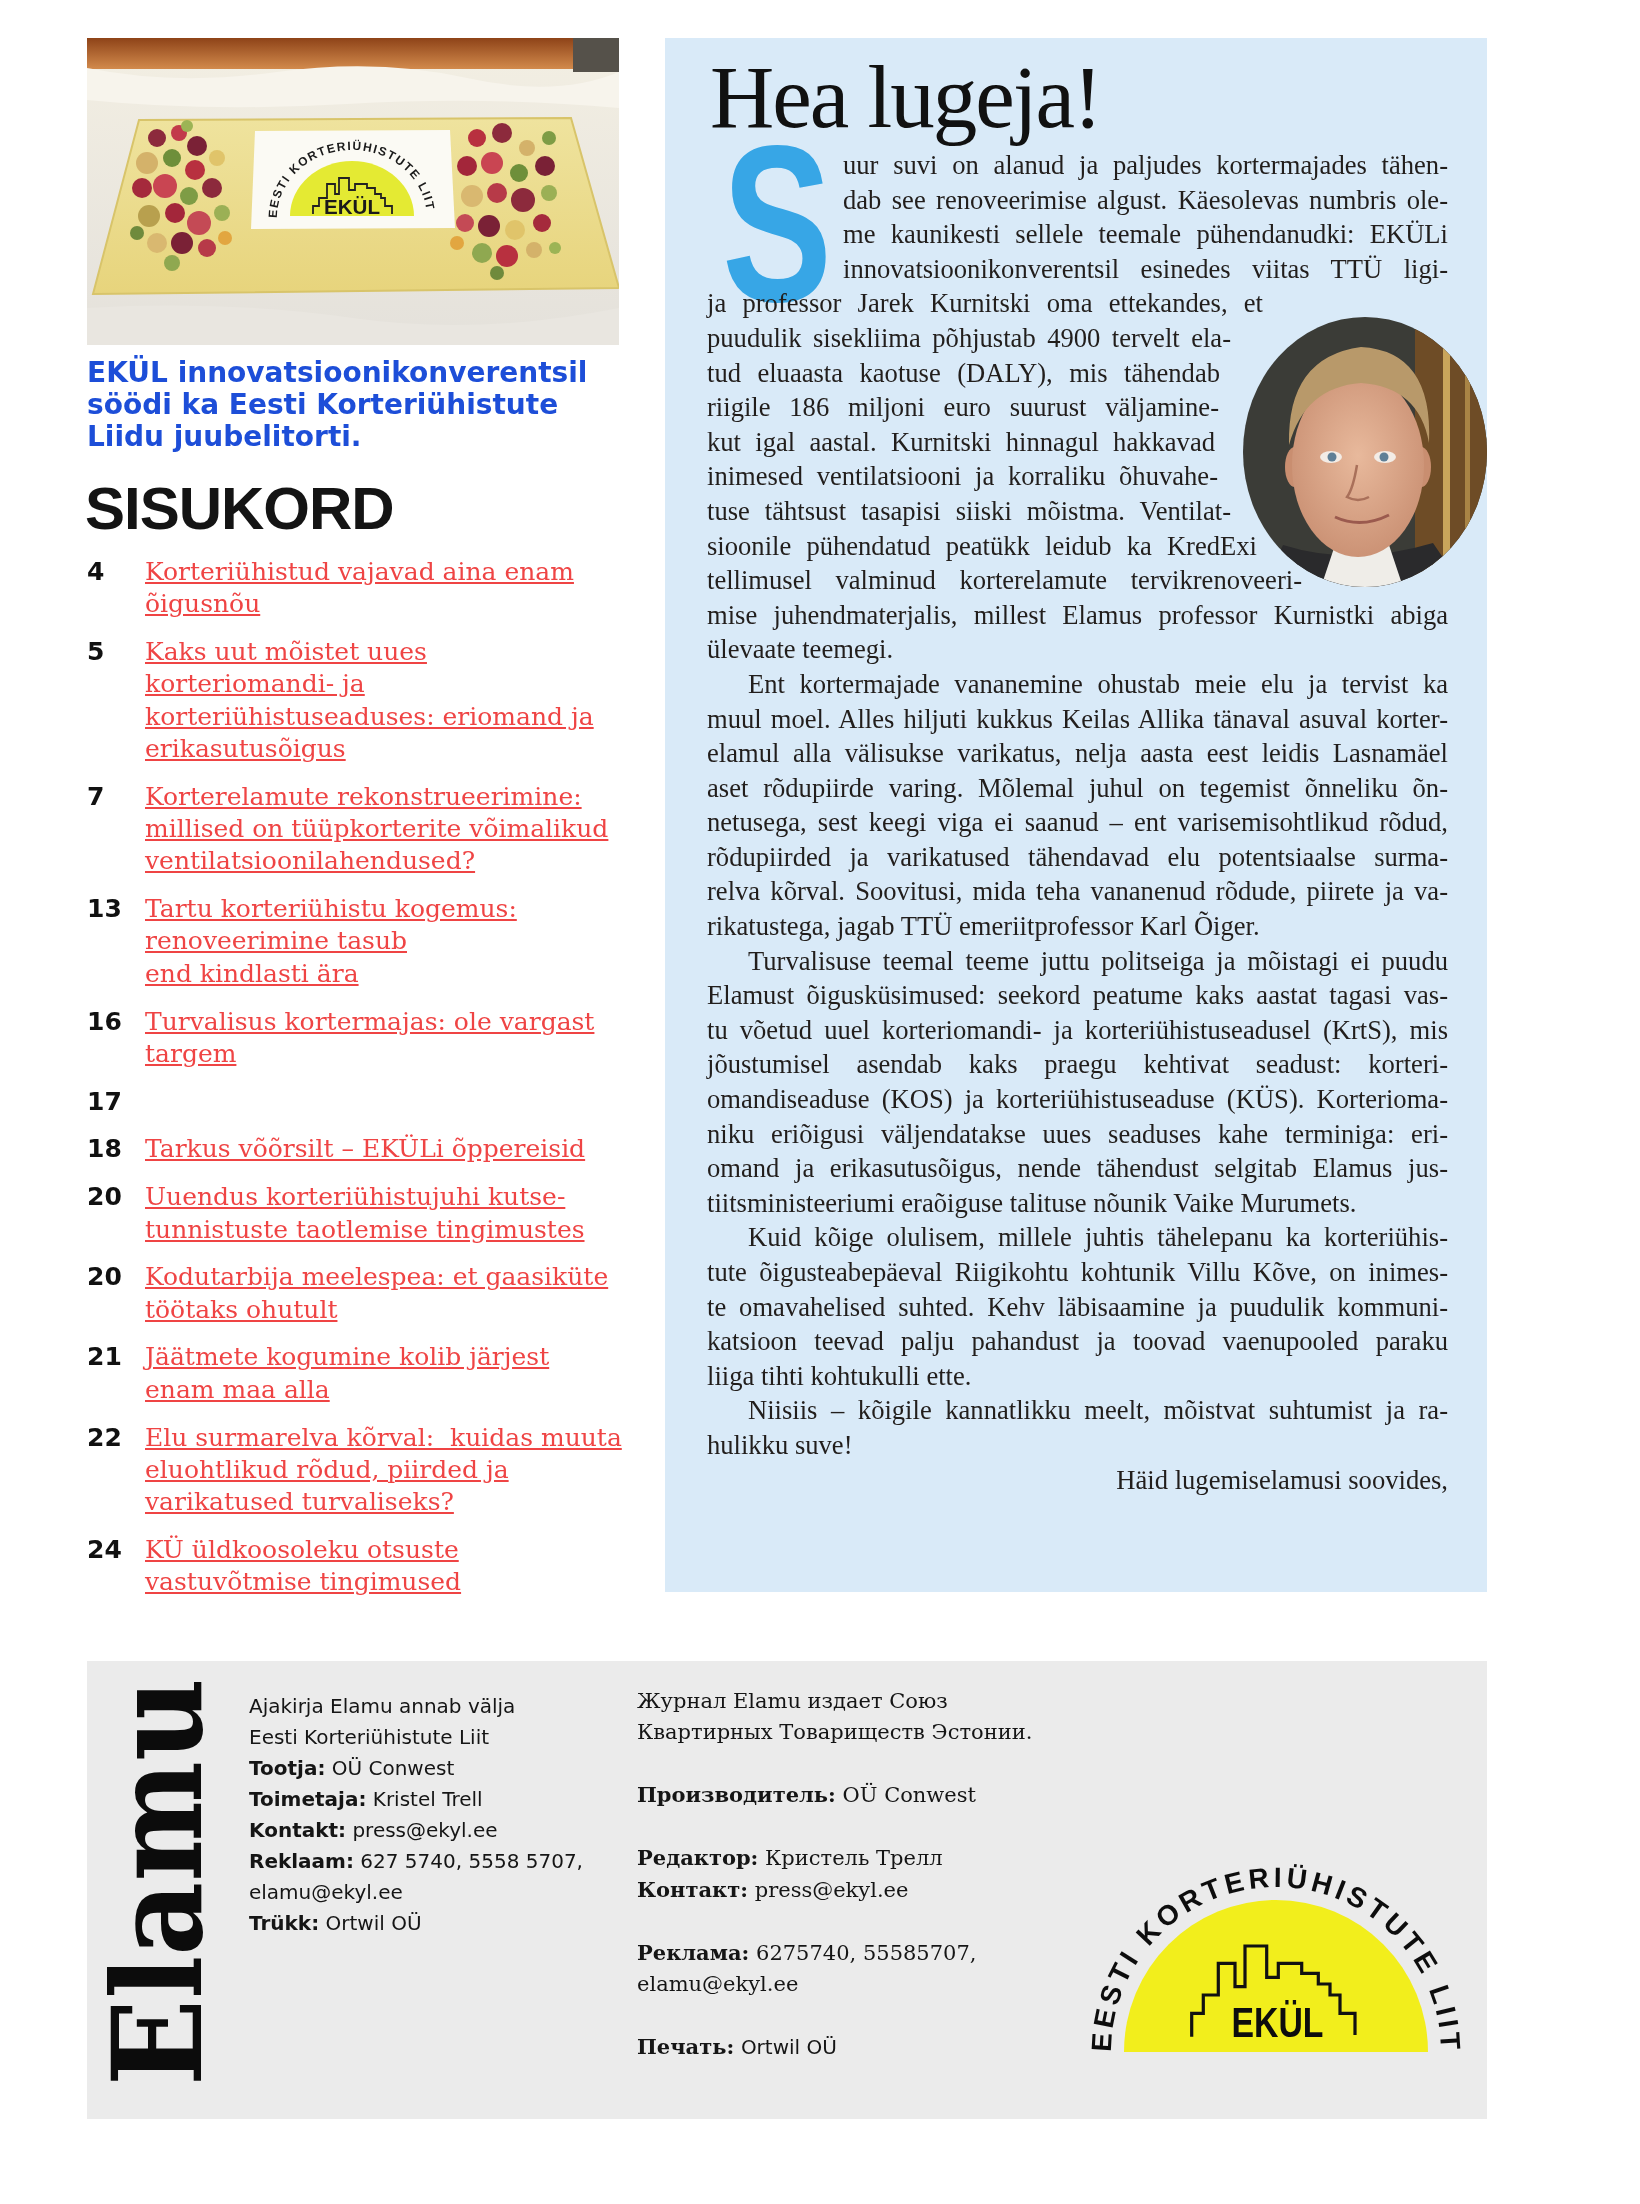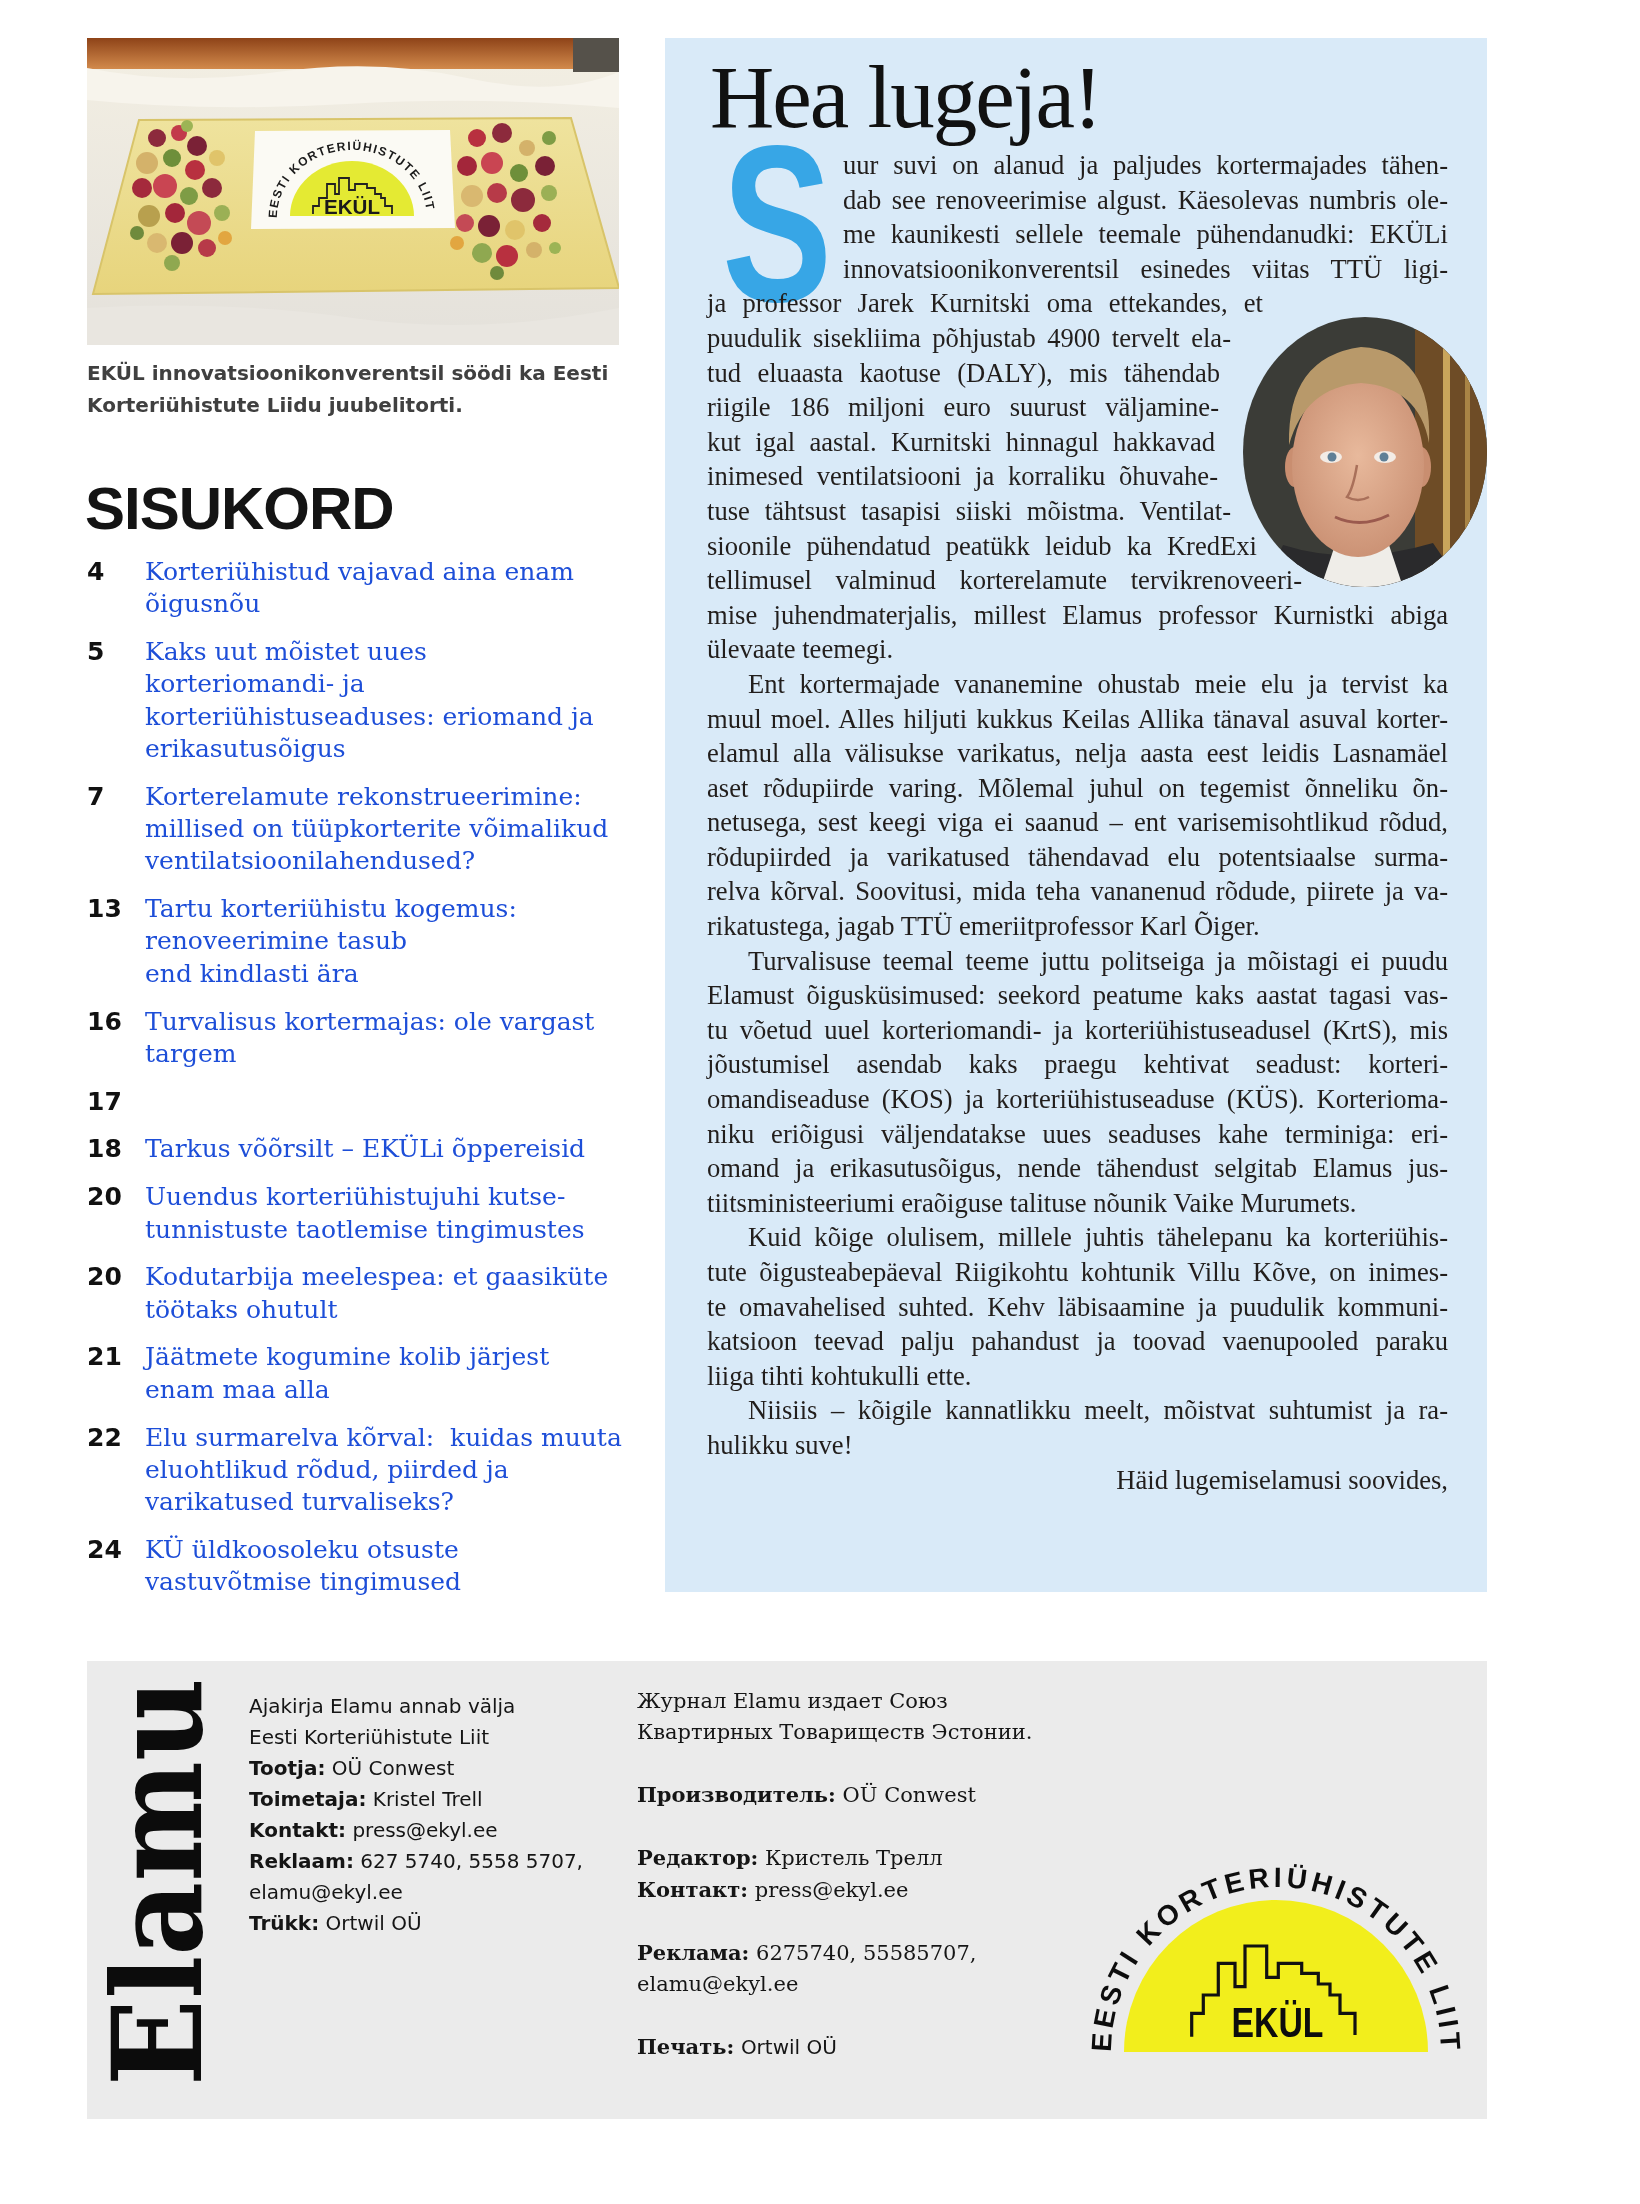--- a/index.html
+++ b/index.html
@@ -4,27 +4,27 @@
 <style>
   :root{
     --accent:#37a6e6; --panel-blue:#d9eaf8; --panel-gray:#ebebeb; --logo-yellow:#f2ee1c; --ink:#1f1d1c;
   }
   html,body{margin:0;padding:0;background:#ffffff;}
   body{position:relative;width:1640px;height:2204px;overflow:hidden;color:var(--ink);}
 
   
   .cake-photo{position:absolute;left:87px;top:38px;width:532px;height:307px;display:block;}
   .photo-caption{position:absolute;left:87px;top:357px;width:545px;
-    font-family:"DejaVu Sans",sans-serif;font-weight:bold;font-size:20px;line-height:32px;color:#404040;}
+    font-family:"DejaVu Sans",sans-serif;font-weight:bold;font-size:28px;line-height:32px;color:#1d4ed8;}
   .toc-title{position:absolute;left:85px;top:479px;margin:0;
     font-family:"Liberation Sans",sans-serif;font-weight:bold;font-size:60px;line-height:60px;letter-spacing:-1px;color:#141414;}
   .toc{position:absolute;left:87px;top:556px;width:560px;}
   .toc-item{display:flex;align-items:flex-start;margin-bottom:15.5px;}
   .toc-num{width:58px;flex:0 0 58px;font-family:"DejaVu Sans",sans-serif;font-weight:bold;font-size:25px;line-height:32.3px;color:#111;}
-  .toc-text{font-family:"DejaVu Serif",serif;font-size:25px;line-height:32.3px;white-space:pre;color:#1d4ed8;}
+  .toc-text{font-family:"DejaVu Serif",serif;font-size:25px;line-height:32.3px;white-space:pre;color:#ef4444;text-decoration:underline;}
 
   
   .letter-panel{position:absolute;left:665px;top:38px;width:822px;height:1554px;background:var(--panel-blue);}
   .letter-heading{position:absolute;left:45px;top:15px;margin:0;font-family:"Liberation Serif",serif;font-weight:normal;
     font-size:89px;line-height:89px;letter-spacing:-2px;color:#111;white-space:nowrap;text-align:right;}
   .drop-cap{position:absolute;left:57px;top:103px;width:110px;height:164px;overflow:visible;}
   .drop-cap text{font-family:"Liberation Sans",sans-serif;font-weight:bold;fill:var(--accent);}
   .portrait{position:absolute;left:578px;top:279px;width:244px;height:270px;}
   .letter-body{position:absolute;left:42px;top:110px;width:741px;
     font-family:"Liberation Serif",serif;font-size:26.6px;line-height:34.6px;color:#221e1c;}

